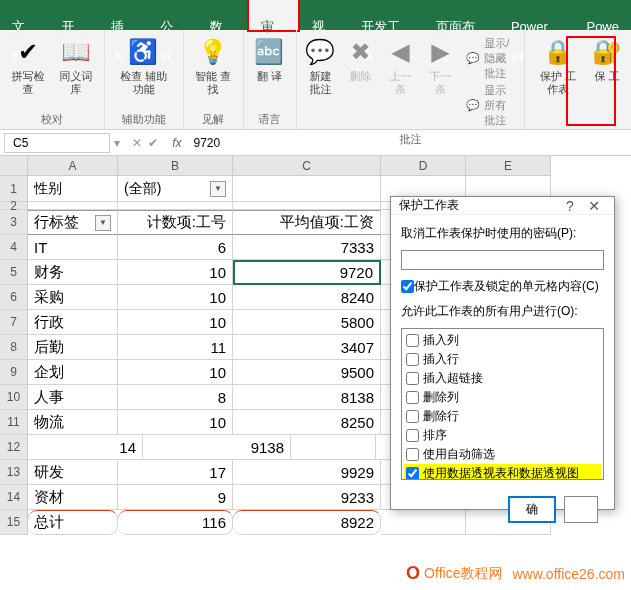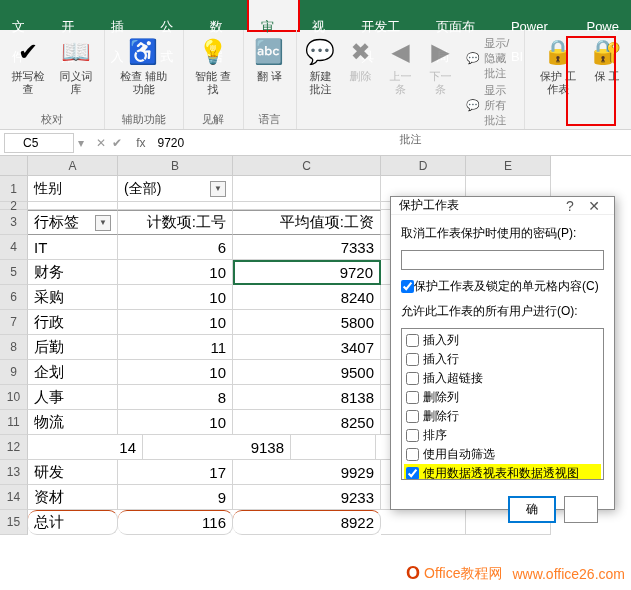--- a/index.html
+++ b/index.html
@@ -17,23 +17,23 @@
 .rgroup-items { display: flex; gap: 4px; flex: 1; }
 .rbtn { display: flex; flex-direction: column; align-items: center; justify-content: flex-start; padding: 2px 4px; cursor: pointer; min-width: 36px; }
 .rbtn .ico { width: 32px; height: 32px; display: flex; align-items: center; justify-content: center; font-size: 24px; }
 .rbtn .lbl { font-size: 11px; text-align: center; line-height: 13px; color: #444; margin-top: 2px; }
 .rgroup-label { font-size: 11px; color: #666; text-align: center; padding-top: 2px; }
 .small-items { display: flex; flex-direction: column; gap: 2px; padding: 2px 4px; }
 .small-item { font-size: 11px; color: #888; display: flex; align-items: center; gap: 4px; }
 
 
 .fbar { height: 26px; border-bottom: 1px solid #ccc; display: flex; align-items: center; background: #fff; }
-.namebox { width: 70px; border: 1px solid #ccc; height: 20px; padding: 0 18px; font-size: 12px; margin-left: 4px; }
+.namebox { width: 106px; border: 1px solid #ccc; height: 20px; padding: 0 8px; font-size: 12px; margin-left: 4px; }
 .fbar-btns { display: flex; gap: 6px; padding: 0 8px; color: #999; }
-.fx { color: #666; padding: 0 6px; }
+.fx { font-style: italic; color: #666; padding: 0 6px; }
 .fcell { flex: 1; padding: 0 6px; font-size: 12px; }
 
 
 .sheet { position: relative; }
 .colhdrs, .row { display: flex; }
 .corner { width: 28px; height: 20px; background: #e6e6e6; border-right: 1px solid #ccc; border-bottom: 1px solid #ccc; }
 .ch { background: #e6e6e6; border-right: 1px solid #ccc; border-bottom: 1px solid #ccc; text-align: center; height: 20px; line-height: 20px; font-size: 12px; color: #555; }
 .rh { width: 28px; background: #e6e6e6; border-right: 1px solid #ccc; border-bottom: 1px solid #d4d4d4; text-align: center; font-size: 12px; color: #555; display: flex; align-items: center; justify-content: center; }
 .cell { border-right: 1px solid #d4d4d4; border-bottom: 1px solid #d4d4d4; padding: 2px 6px; font-size: 15px; display: flex; align-items: center; }
 .cA { width: 90px; } .cB { width: 115px; } .cC { width: 148px; } .cD { width: 85px; } .cE { width: 85px; }

